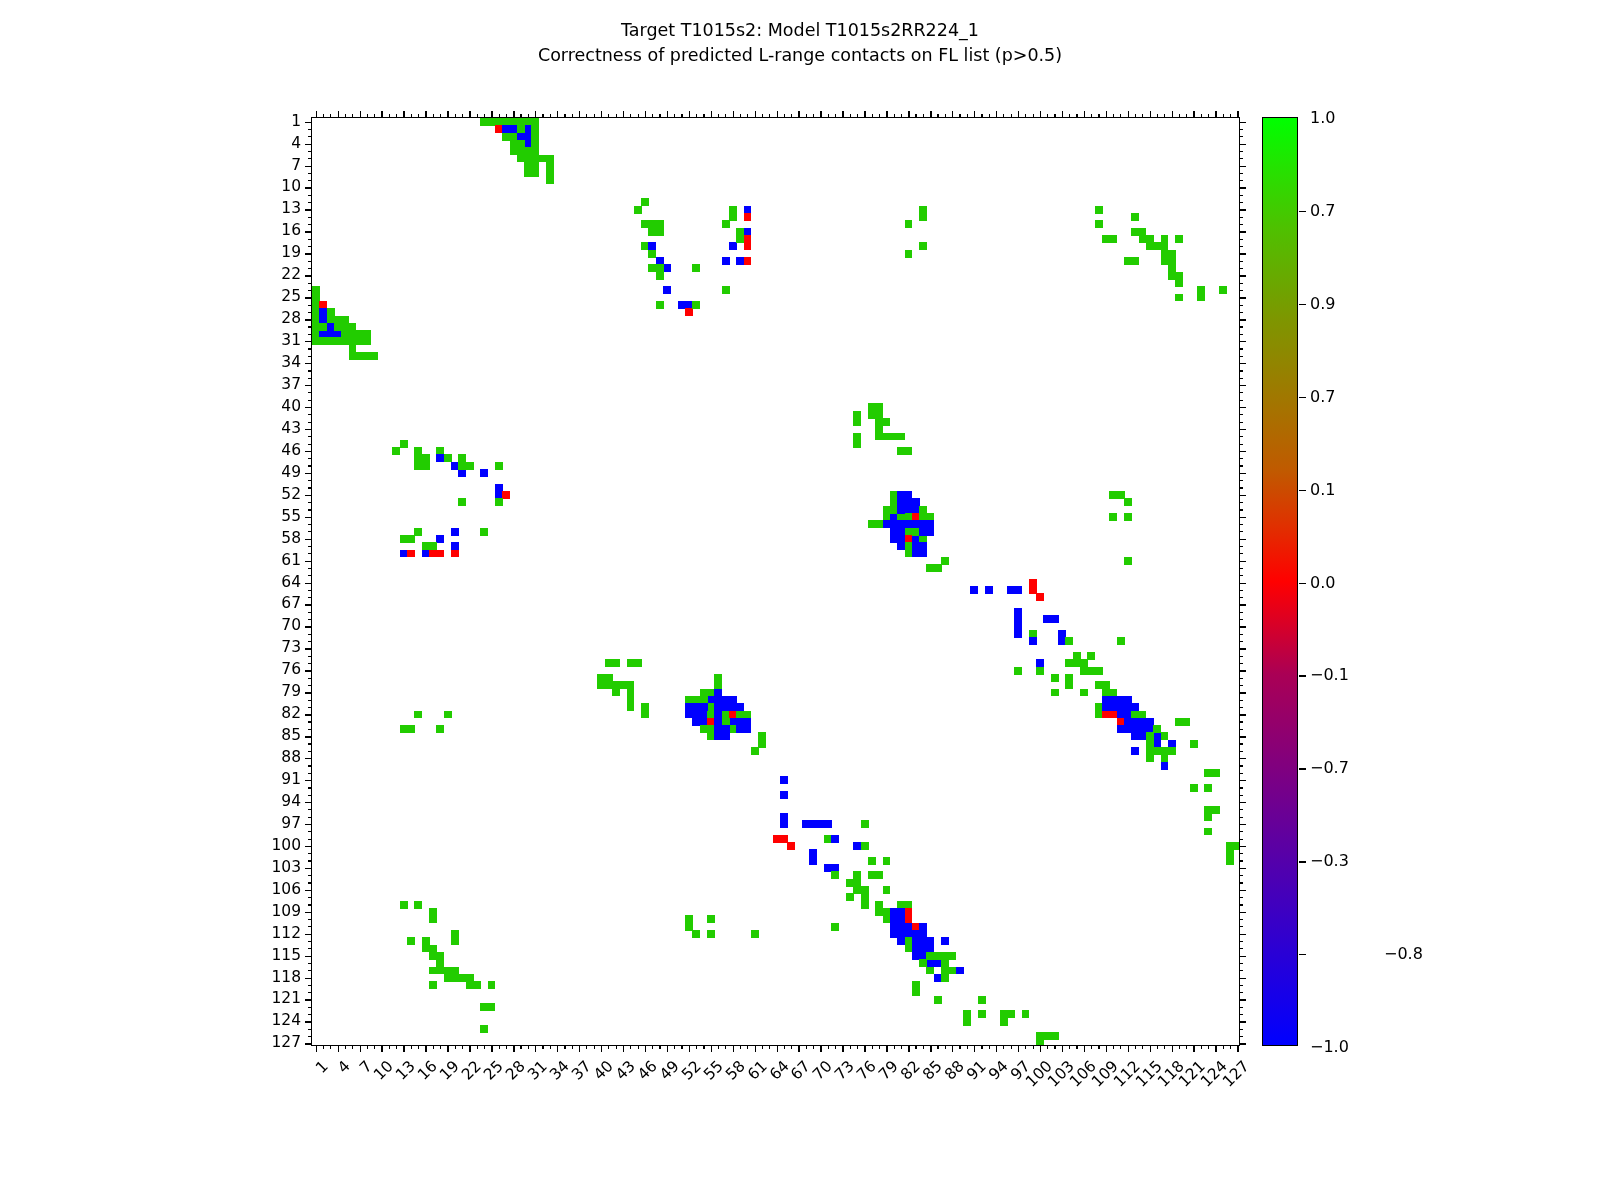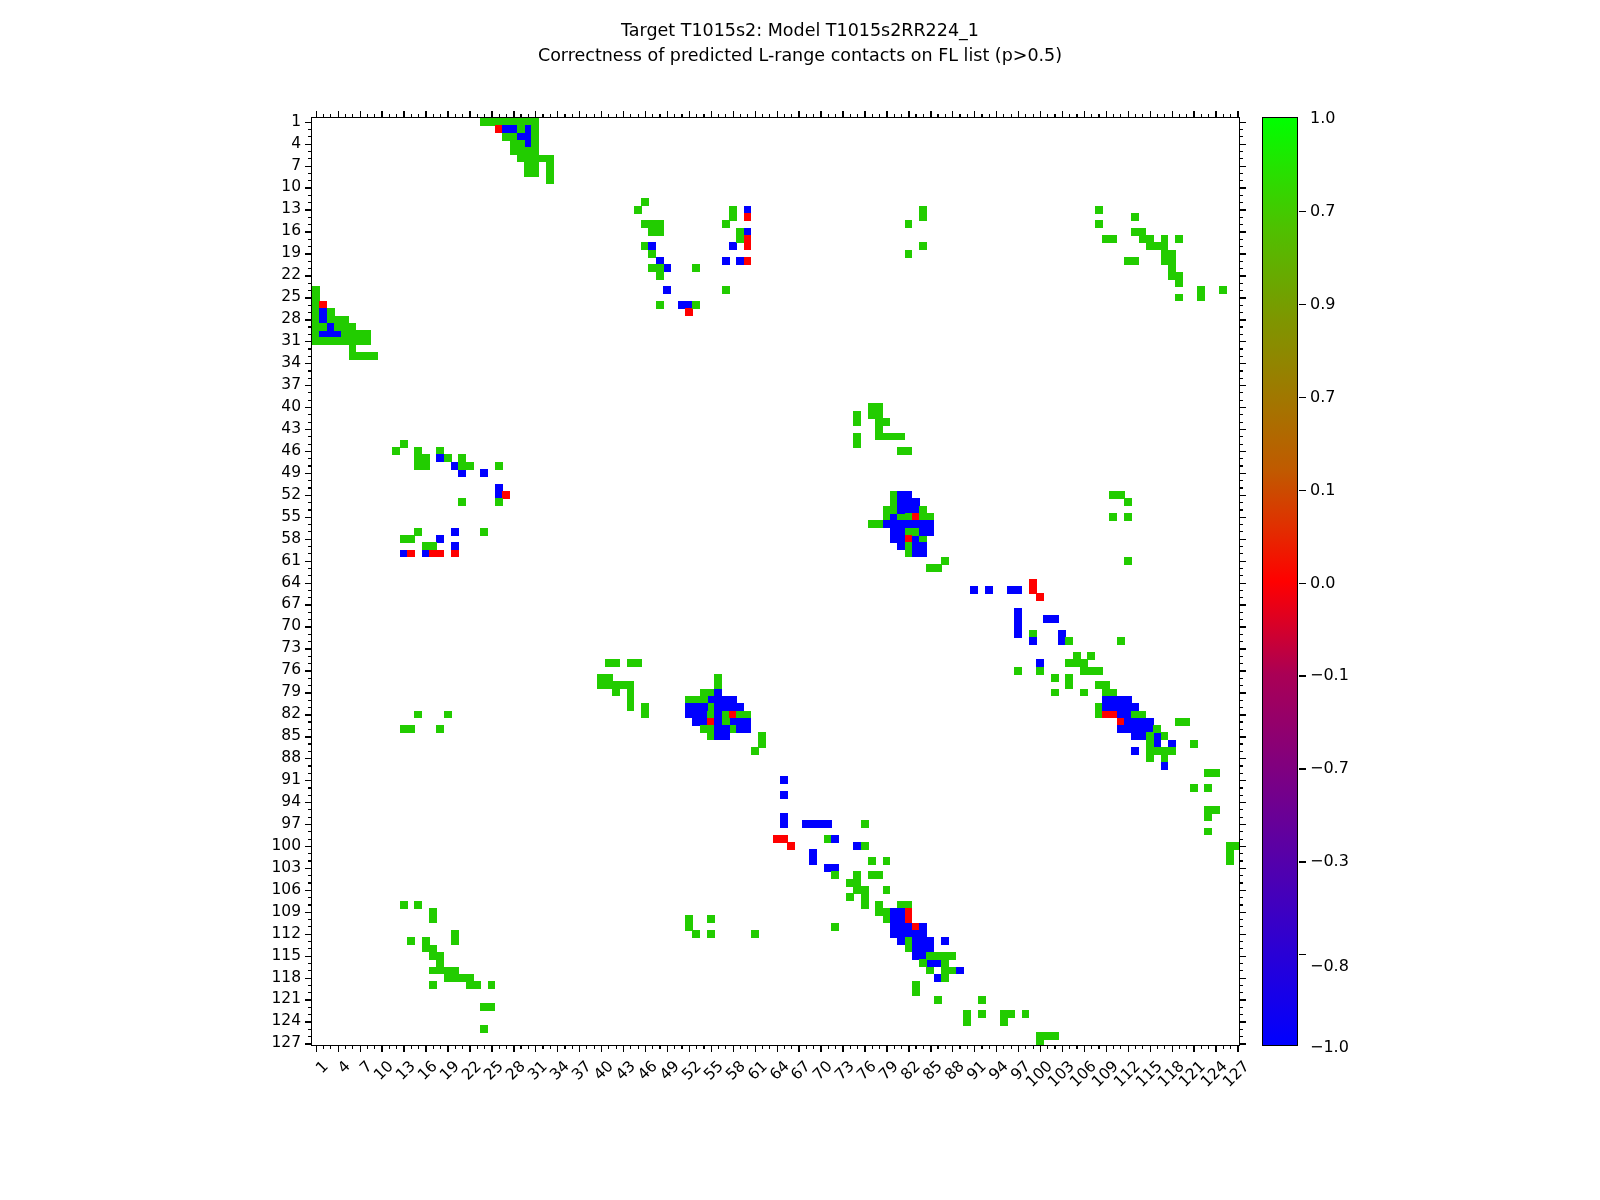--- a/index.html
+++ b/index.html
@@ -1334,17 +1334,17 @@
   <div id="colorbar-labels">
       <div class="cblabel" style="left: 1310px; top: 117px;">1.0</div>
       <div class="cblabel" style="left: 1310px; top: 209.9px;">0.7</div>
       <div class="cblabel" style="left: 1310px; top: 302.8px;">0.9</div>
       <div class="cblabel" style="left: 1310px; top: 395.7px;">0.7</div>
       <div class="cblabel" style="left: 1310px; top: 488.6px;">0.1</div>
       <div class="cblabel" style="left: 1310px; top: 581.5px;">0.0</div>
       <div class="cblabel" style="left: 1310px; top: 674.4px;">−0.1</div>
       <div class="cblabel" style="left: 1310px; top: 767.3px;">−0.7</div>
       <div class="cblabel" style="left: 1310px; top: 860.2px;">−0.3</div>
-      <div class="cblabel" style="left: 1310px; top: 953.1px; margin-top: 12px;">−0.8</div>
+      <div class="cblabel" style="left: 1384px; top: 953.1px;">−0.8</div>
       <div class="cblabel" style="left: 1310px; top: 1046px;">−1.0</div>
     </div>
 
 </div>
 
 </body></html>

